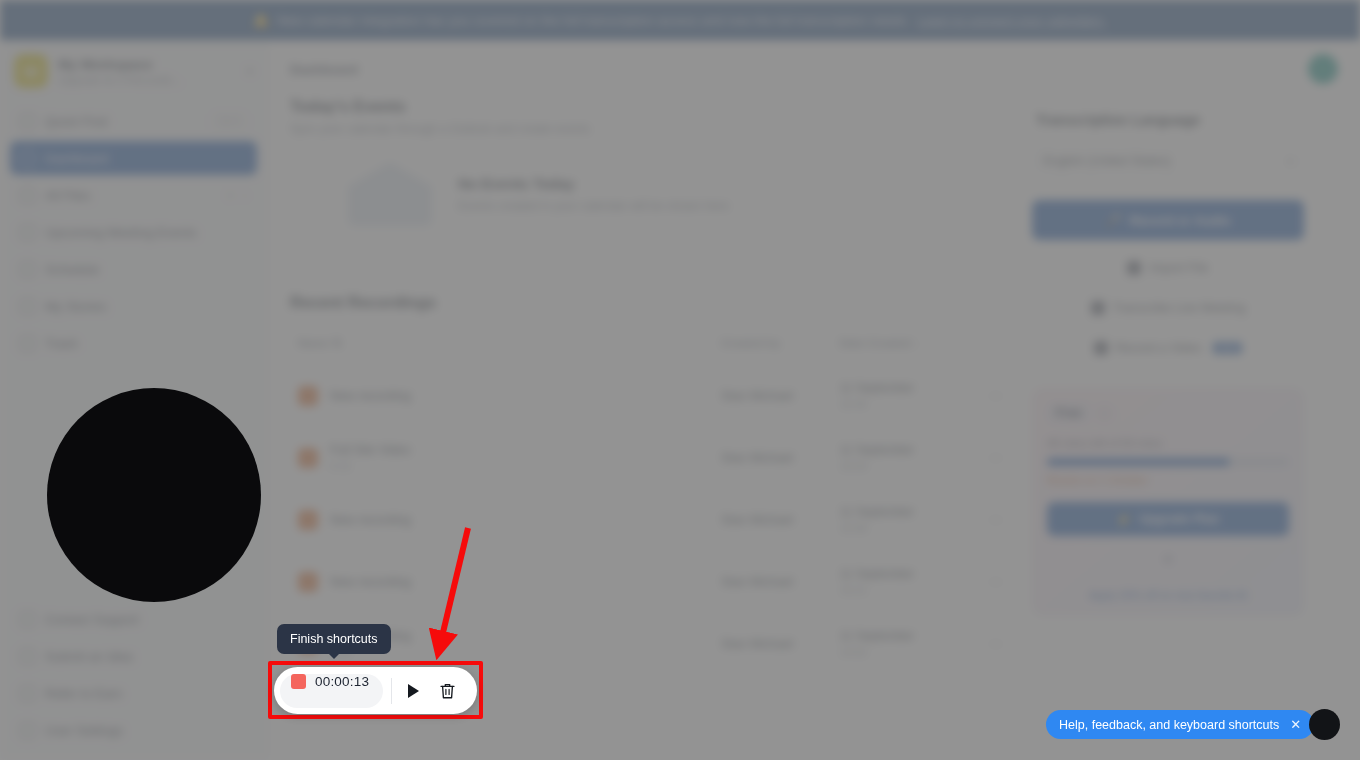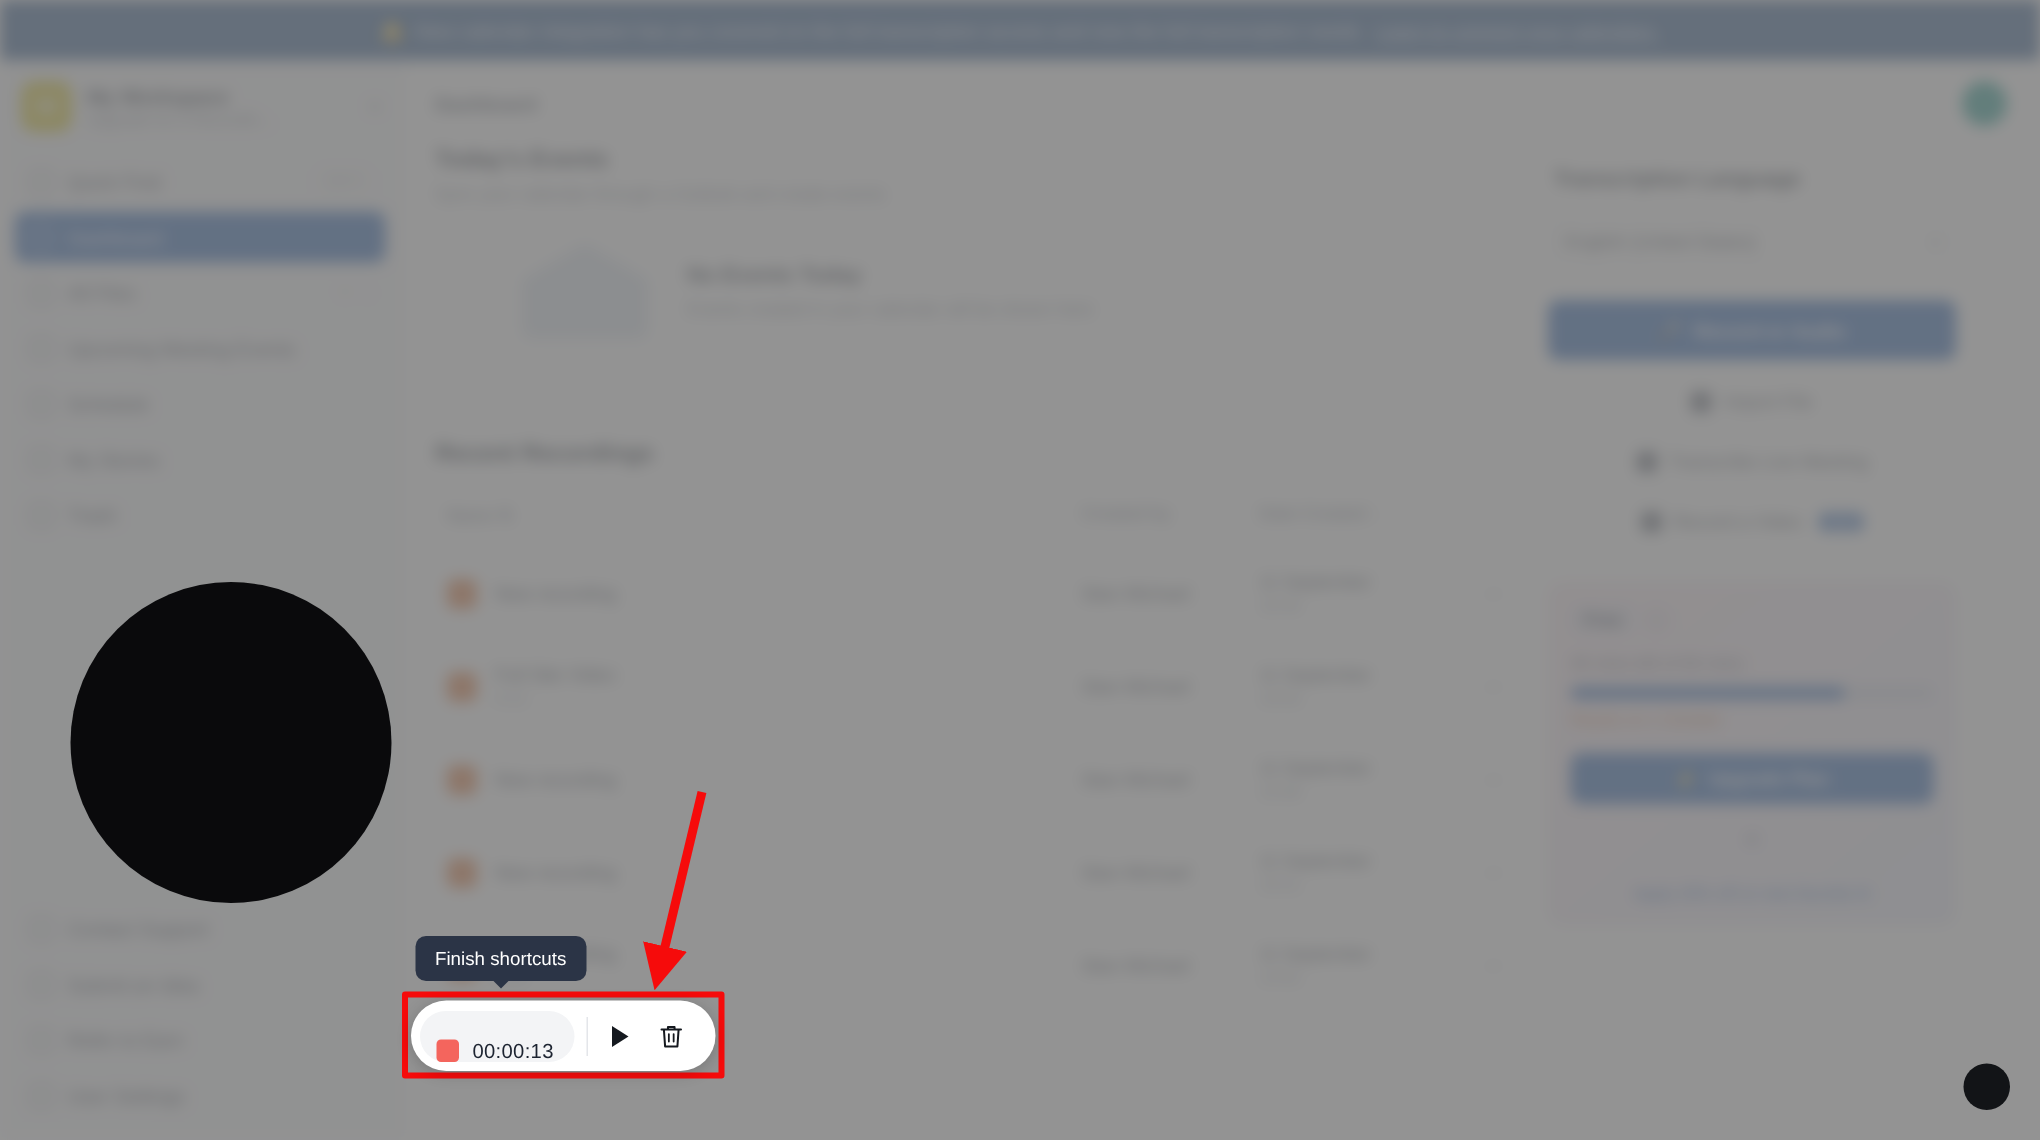--- a/index.html
+++ b/index.html
@@ -208,21 +208,21 @@
   }
 
   .rec-widget {
     position: absolute; left: 274px; top: 667px;
     width: 203px; height: 47px;
     background: #ffffff; border-radius: 24px;
     box-shadow: 0 2px 10px rgba(0,0,0,.18);
     display: flex; align-items: center; padding: 0 6px;
   }
   .timer-pill {
-    display: flex; align-items: flex-end; gap: 9px;
+    display: flex; align-items: flex-start; gap: 9px;
     background: #f3f4f6; border-radius: 19px;
     height: 34px; padding: 0 14px 0 11px;
   }
   .stop-sq { width: 15px; height: 15px; border-radius: 3px; background: #f4655d; }
   .timer-txt { font-size: 13.5px; color: #1d2431; letter-spacing: .2px; }
   .divider { width: 1px; height: 26px; background: #e4e6ea; margin: 0 4px 0 8px; }
   .icon-btn {
     width: 34px; height: 34px; display: flex; align-items: center; justify-content: center;
   }
   .play-tri {
@@ -508,16 +508,20 @@
         <span class="play-tri"></span>
       </div>
       <div class="icon-btn">
         <svg width="17" height="18" viewBox="0 0 17 18">
           <path d="M2 4.3h13M6.3 4.3V2.6h4.4v1.7M3.6 4.3l.8 11.4h8.2l.8-11.4" fill="none" stroke="#15191f" stroke-width="1.35" stroke-linecap="round" stroke-linejoin="round"></path>
           <path d="M6.9 7.4v5M10.1 7.4v5" fill="none" stroke="#15191f" stroke-width="1.2" stroke-linecap="round"></path>
         </svg>
       </div>
     </div>
 
+    <div class="help-pill">
+      <span>Help, feedback, and keyboard shortcuts</span>
+      <span class="help-x">✕</span>
+    </div>
 
     <div class="fab"></div>
   </div>
 </div>
 
 </body></html>

